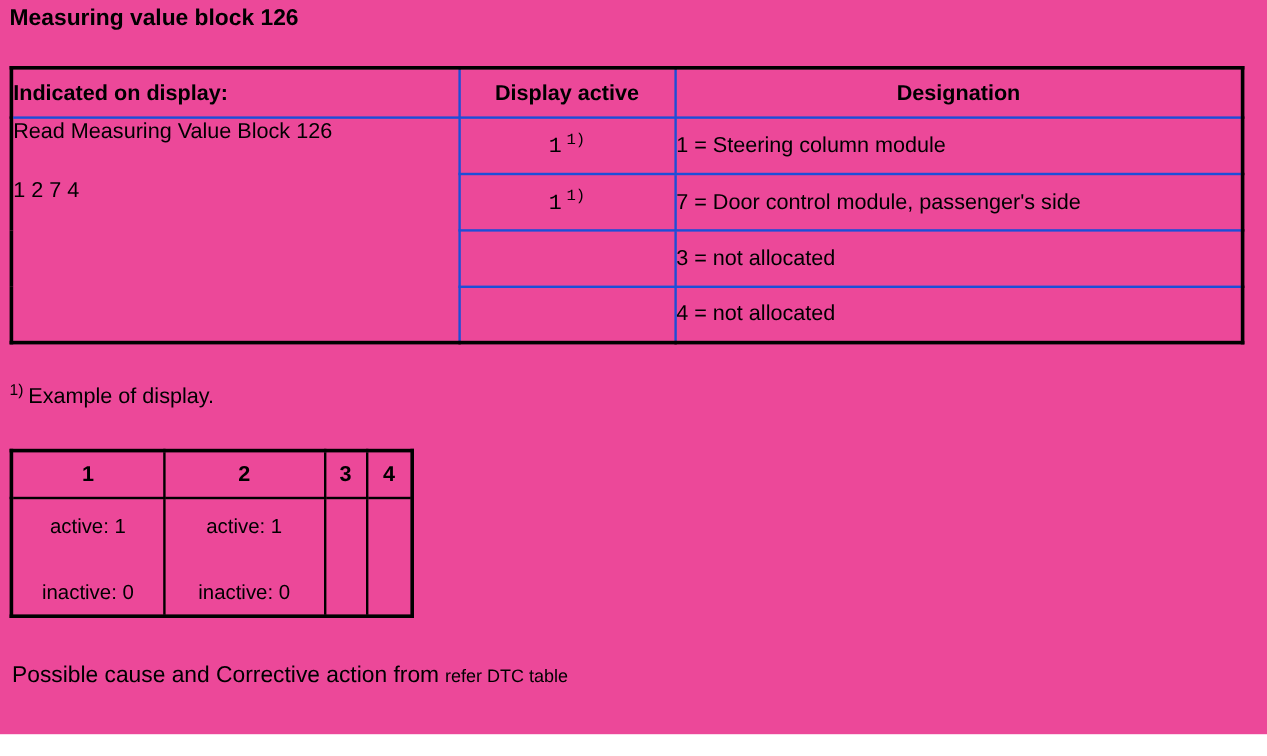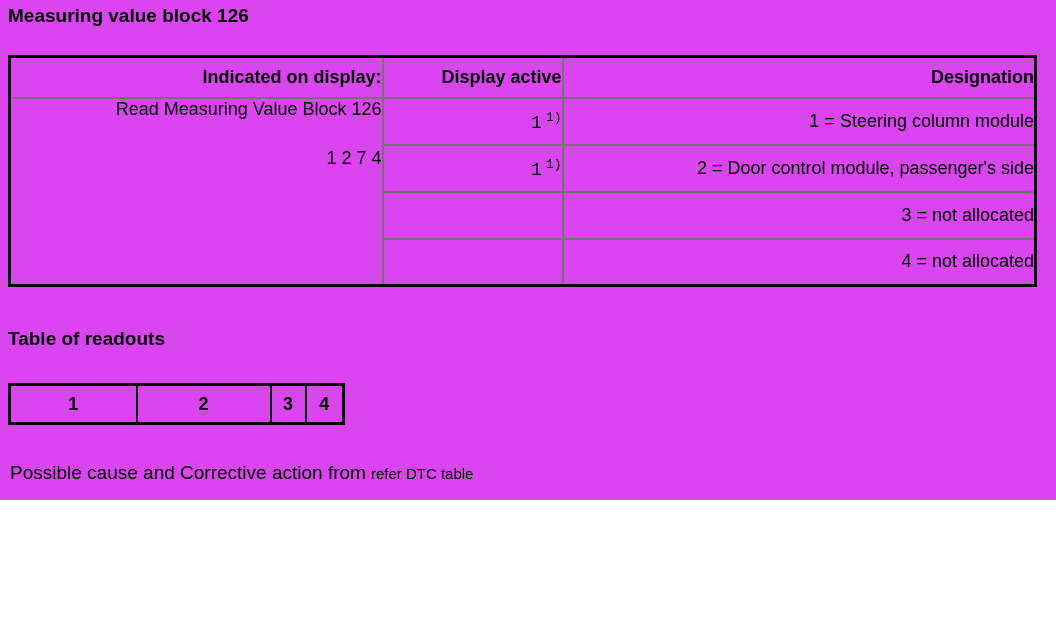--- a/index.html
+++ b/index.html
@@ -5,45 +5,44 @@
   * { box-sizing: border-box; }
   html, body {
     margin: 0;
     padding: 0;
     background: #ffffff;
     color: #000000;
     font-family: "Liberation Sans", sans-serif;
   }
   .page {
     width: 1056px;
-    height: 500px;
+    height: 612px;
     padding: 5px 8px 0 8px;
     overflow: hidden;
-    background: #d946ef;
+    background: #ec4899;
   }
   .doc-title {
     font-size: 19px;
     font-weight: bold;
     line-height: 22px;
     margin: 0;
   }
   
   table.main-table {
     border-collapse: collapse;
     table-layout: fixed;
     margin-top: 28px;
     border: 3px solid #000000;
   }
   table.main-table th,
   table.main-table td {
-    border: 2px solid #737373;
+    border: 2px solid #1d4ed8;
     font-size: 18px;
     padding: 0;
     overflow: hidden;
-    text-align: right;
   }
   table.main-table th {
     height: 41px;
     font-weight: bold;
     vertical-align: middle;
   }
   th.h-indicated { text-align: left; padding-left: 7px; }
   th.h-display   { text-align: center; }
   th.h-designation { text-align: center; border-radius: 19px; }
   td.indicated-cell {
@@ -143,48 +142,66 @@
       <tr>
         <td class="indicated-cell" rowspan="4">
           <div>Read Measuring Value Block 126</div>
           <div class="line2">1 2 7 4</div>
         </td>
         <td class="display-cell"><span>1</span><sup>1)</sup></td>
         <td class="designation-cell">1 = Steering column module</td>
       </tr>
       <tr>
         <td class="display-cell"><span>1</span><sup>1)</sup></td>
-        <td class="designation-cell">2 = Door control module, passenger's side</td>
+        <td class="designation-cell">7 = Door control module, passenger's side</td>
       </tr>
       <tr>
         <td class="display-cell"><span></span><sup></sup></td>
         <td class="designation-cell">3 = not allocated</td>
       </tr>
       <tr>
         <td class="display-cell"><span></span><sup></sup></td>
         <td class="designation-cell">4 = not allocated</td>
       </tr>
     </tbody>
   </table>
 
-
-  <div class="readouts-heading">Table of readouts</div>
+  <div class="footnote"><sup>1)</sup><span>Example of display.</span></div>
+
 
   <table class="readouts-table">
     <colgroup>
       <col style="width:127px">
       <col style="width:134px">
       <col style="width:35px">
       <col style="width:38px">
     </colgroup>
     <tbody>
       <tr>
         <th>1</th>
         <th>2</th>
         <th>3</th>
         <th>4</th>
       </tr>
+      <tr>
+        <td>
+          <div class="active-line">active: 1</div>
+          <div class="inactive-line">inactive: 0</div>
+        </td>
+        <td>
+          <div class="active-line">active: 1</div>
+          <div class="inactive-line">inactive: 0</div>
+        </td>
+        <td>
+          <div class="active-line"></div>
+          <div class="inactive-line"></div>
+        </td>
+        <td>
+          <div class="active-line"></div>
+          <div class="inactive-line"></div>
+        </td>
+      </tr>
     </tbody>
   </table>
 
   <div class="bottom-line"><span class="main-part">Possible cause and Corrective action from</span><span class="small-part">refer DTC table</span></div>
 
 </div>
 
 </body></html>

